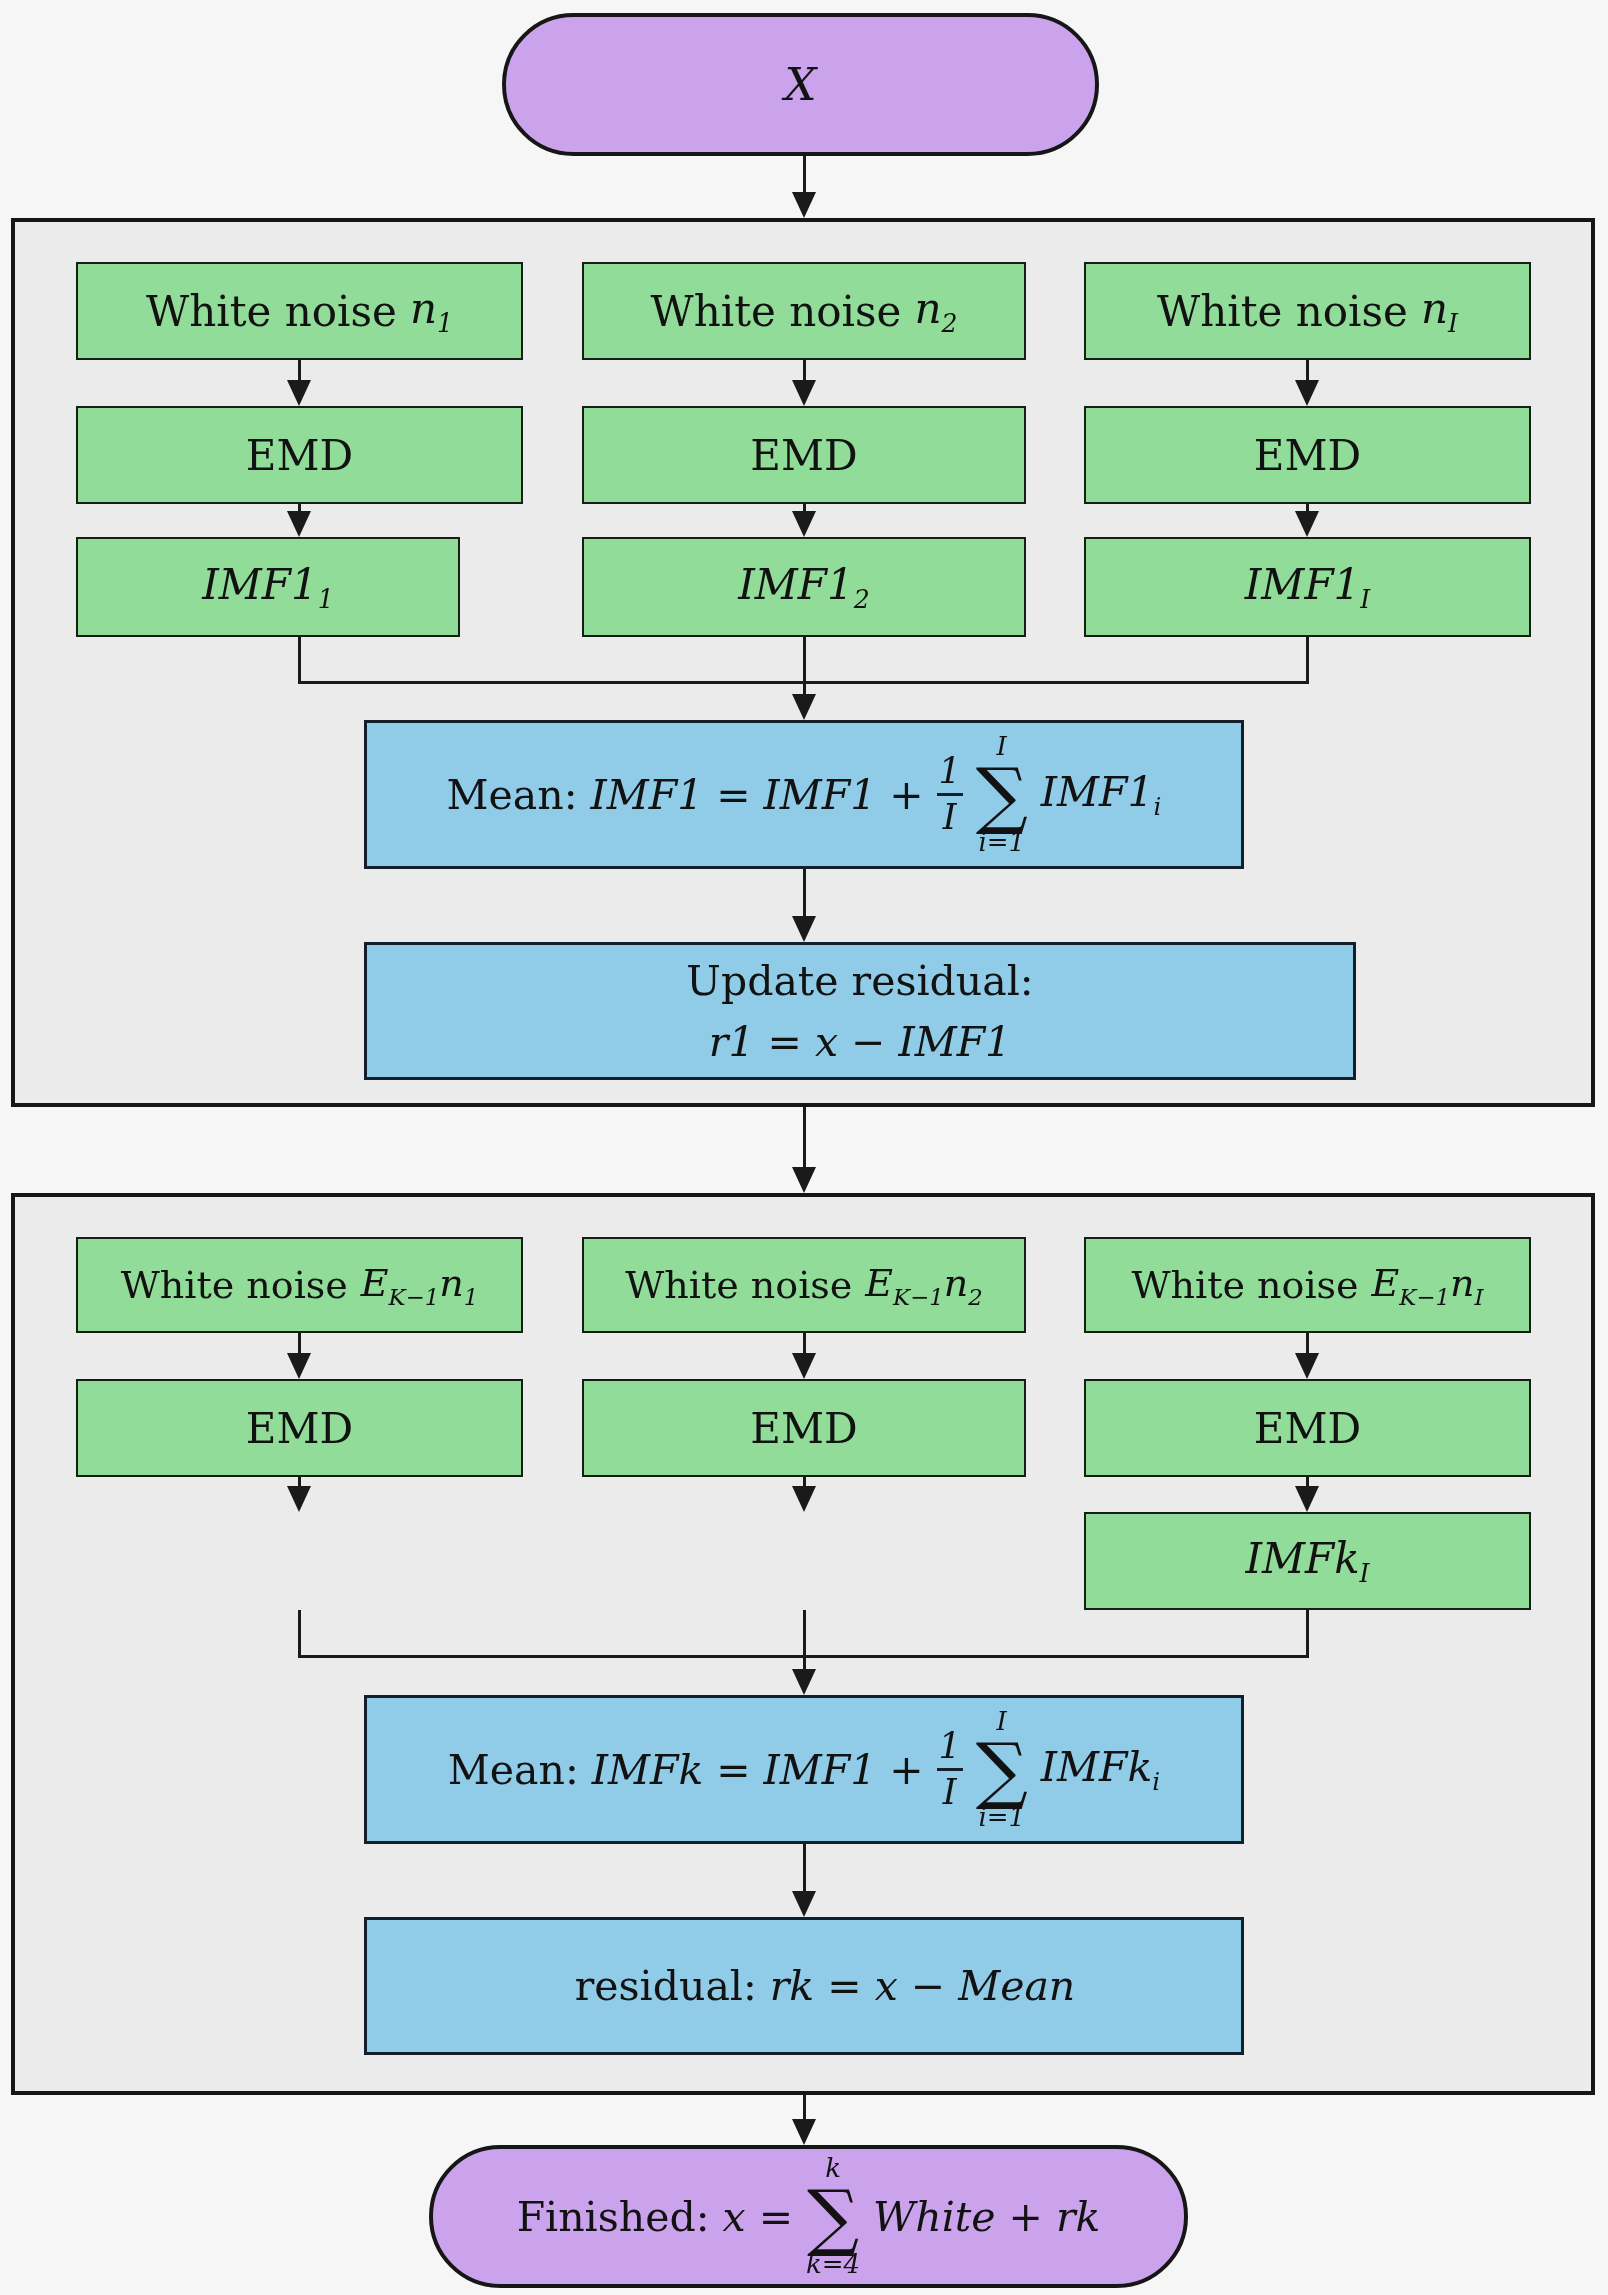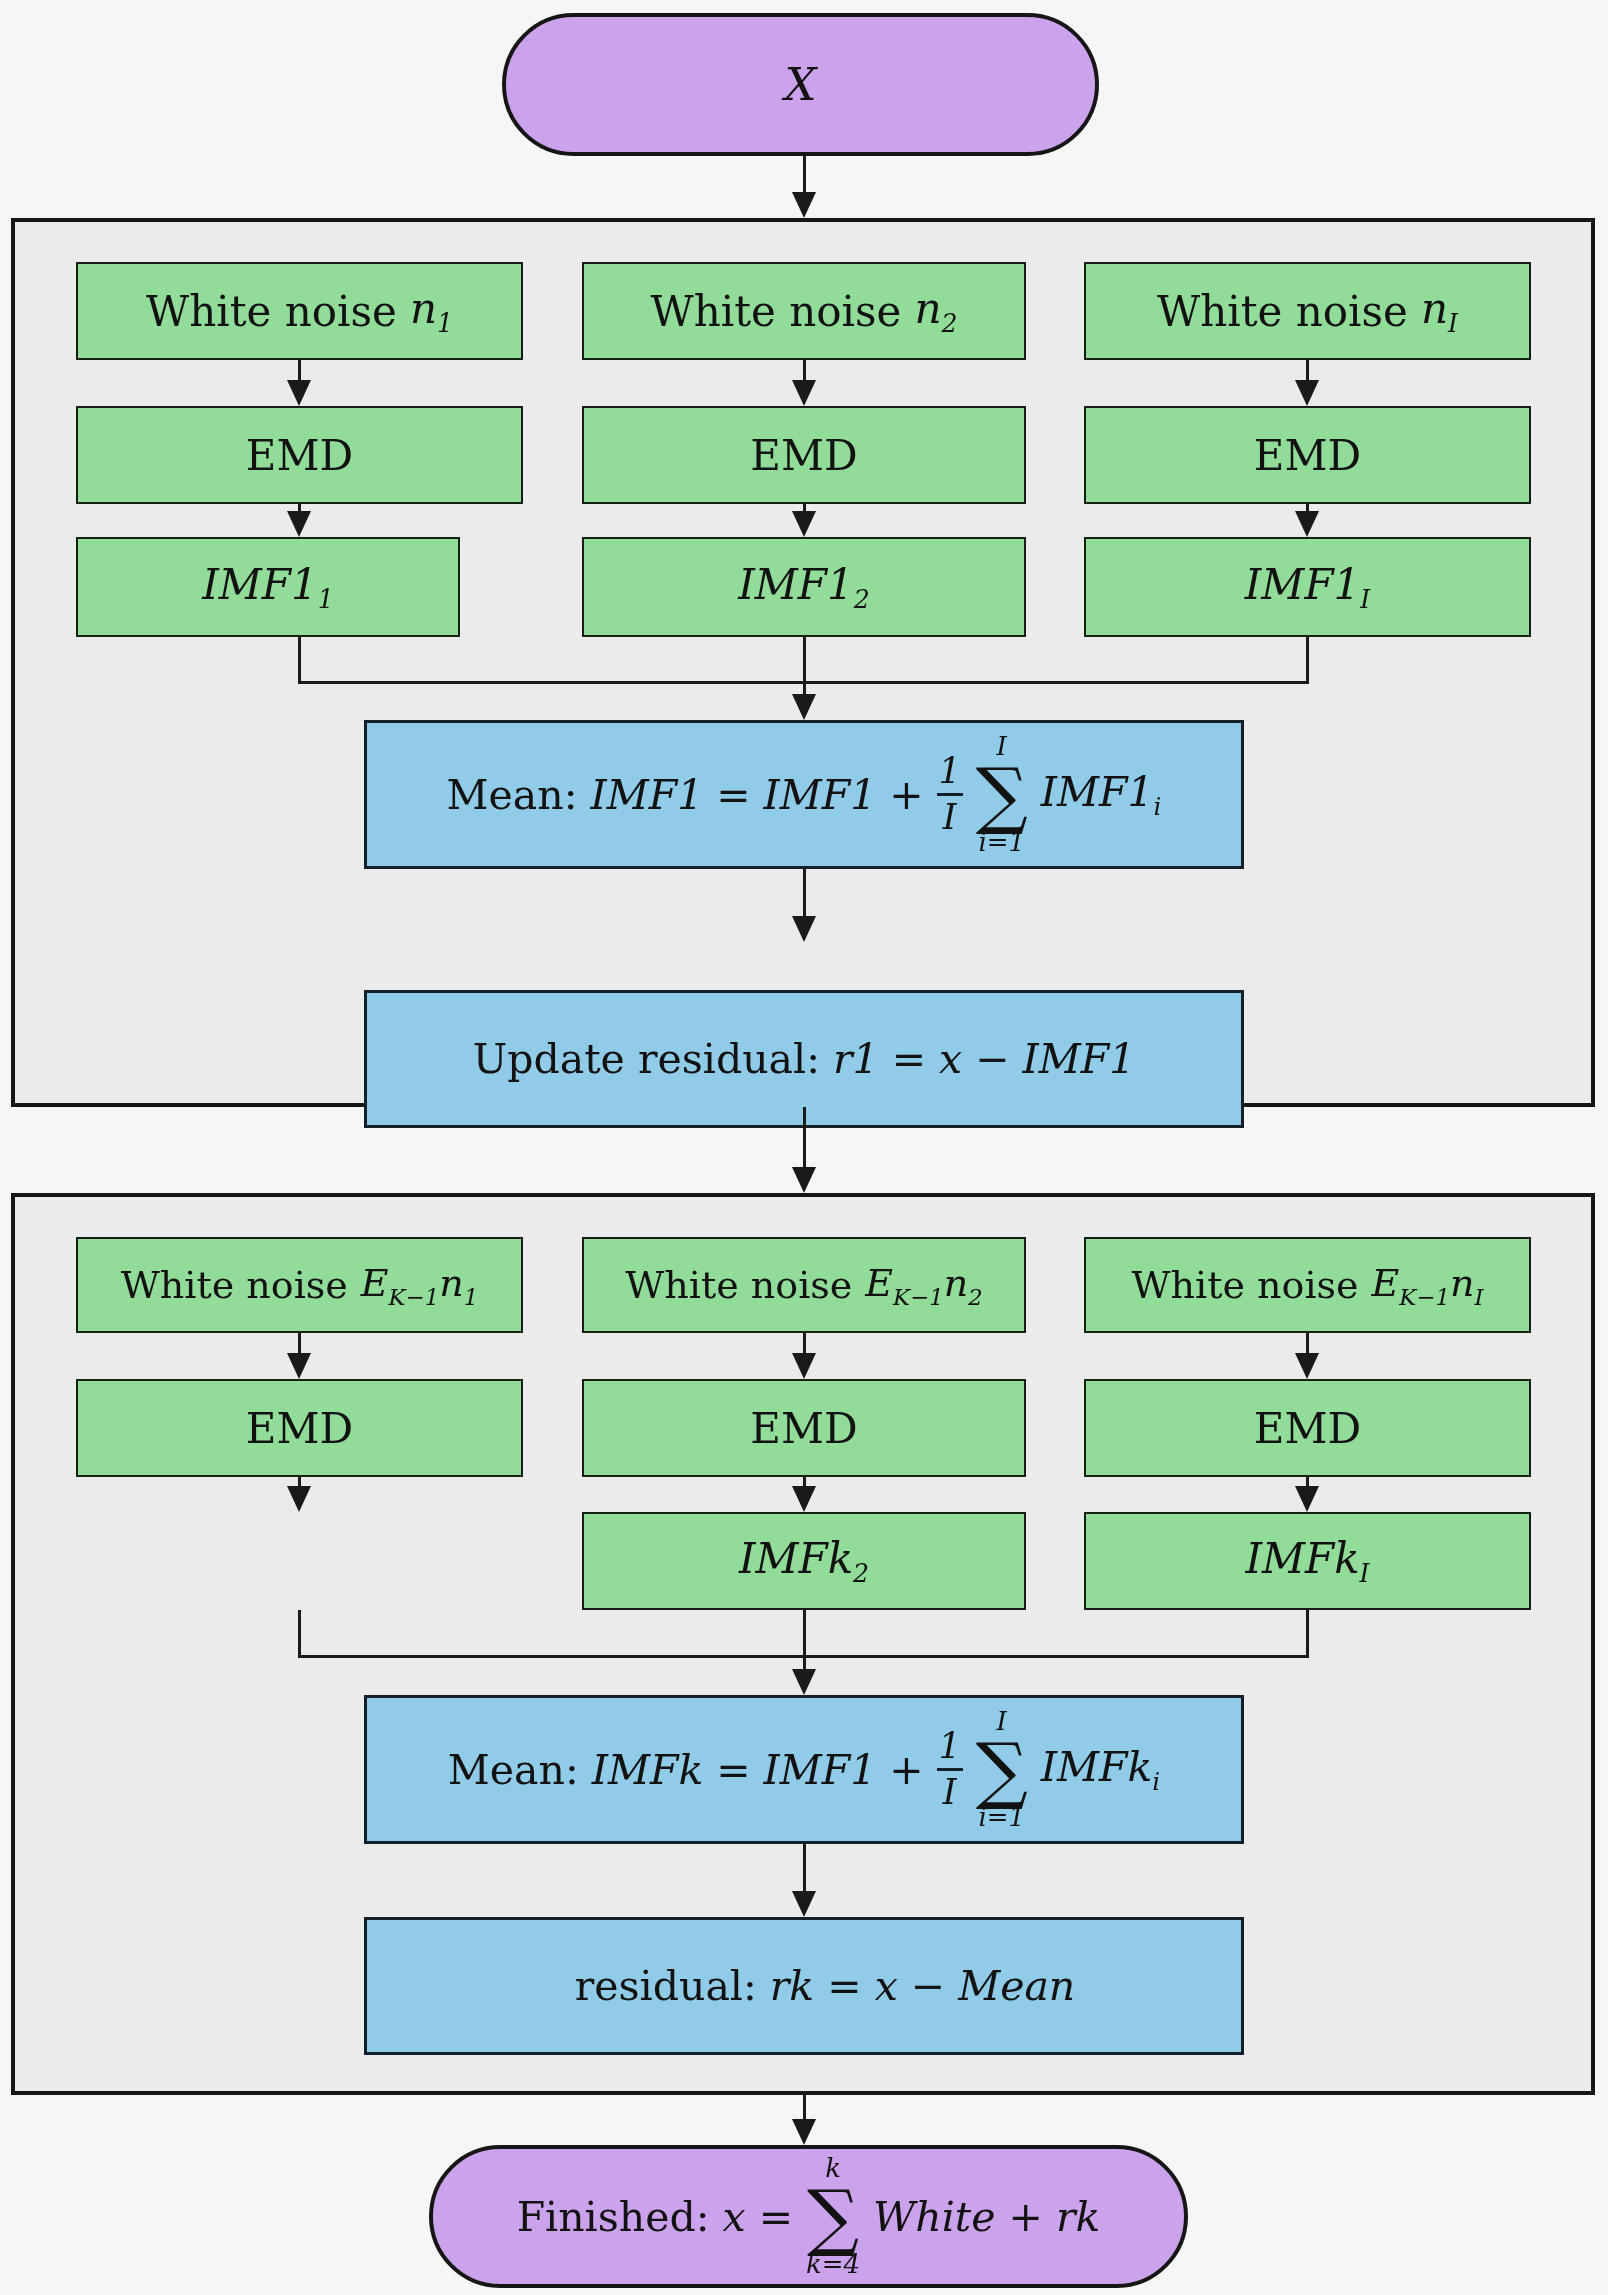--- a/index.html
+++ b/index.html
@@ -116,21 +116,21 @@
       <span class="lim">I</span>
       <span class="sym">∑</span>
       <span class="lim">i=1</span>
     </span>
     <span class="math"><span>IMF1</span><sub>i</sub></span>
   </div>
 
   <div class="vline" style="left:803px; top:869px; height:48px;"></div>
   <div class="ah" style="left:792px; top:916px;"></div>
 
-  <div class="node blue formula" style="left:364px; top:990px; width:880px; height:138px;">
+  <div class="node blue formula" style="left:364px; top:942px; width:992px; height:138px;flex-direction:column;">
     <span class="roman">Update residual:</span>
     <span class="math">r1 = x − IMF1</span>
   </div>
 
   <div class="vline" style="left:803px; top:1107px; height:60px;"></div>
   <div class="ah" style="left:792px; top:1167px;"></div>
 
   <div class="container" style="left:11px; top:1193px; width:1584px; height:902px;"></div>
 
   <div class="node green formula small-label" style="left:76px; top:1237px; width:447px; height:96px;">
@@ -163,23 +163,20 @@
     <span class="roman">EMD</span>
   </div>
 
   <div class="vline" style="left:298px; top:1477px; height:8.7px;"></div>
   <div class="ah" style="left:287px; top:1486px;"></div>
   <div class="vline" style="left:803px; top:1477px; height:8.7px;"></div>
   <div class="ah" style="left:792px; top:1486px;"></div>
   <div class="vline" style="left:1306px; top:1477px; height:8.7px;"></div>
   <div class="ah" style="left:1295px; top:1486px;"></div>
 
-  <div class="node green" style="left:582px; top:1512px; width:444px; height:98px;">
-    <span class="math"><span>IMFk</span><sub>2</sub></span>
-  </div>
   <div class="node green" style="left:1084px; top:1512px; width:447px; height:98px;">
     <span class="math"><span>IMFk</span><sub>I</sub></span>
   </div>
 
   <div class="vline" style="left:298px; top:1610px; height:47px;"></div>
   <div class="vline" style="left:1306px; top:1610px; height:47px;"></div>
   <div class="hline" style="left:298px; top:1655px; width:1011px;"></div>
   <div class="vline" style="left:803px; top:1610px; height:59px;"></div>
   <div class="ah" style="left:792px; top:1669px;"></div>
 

